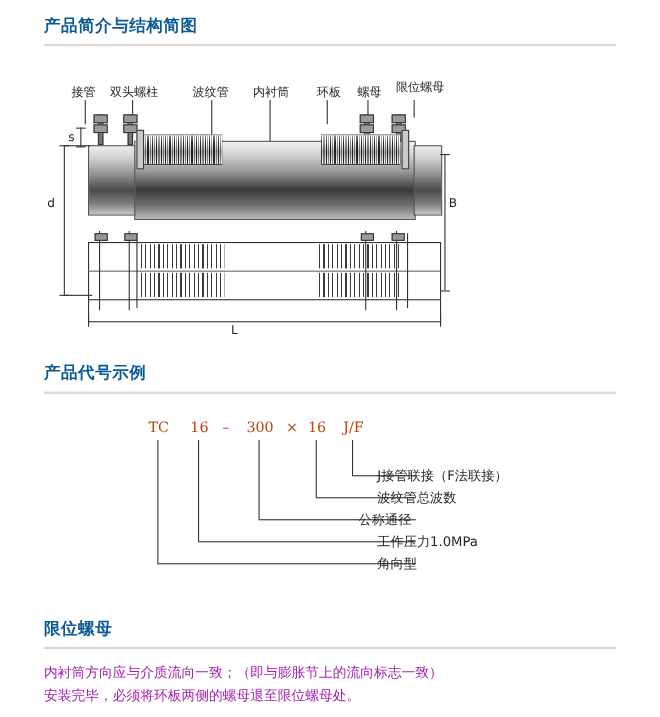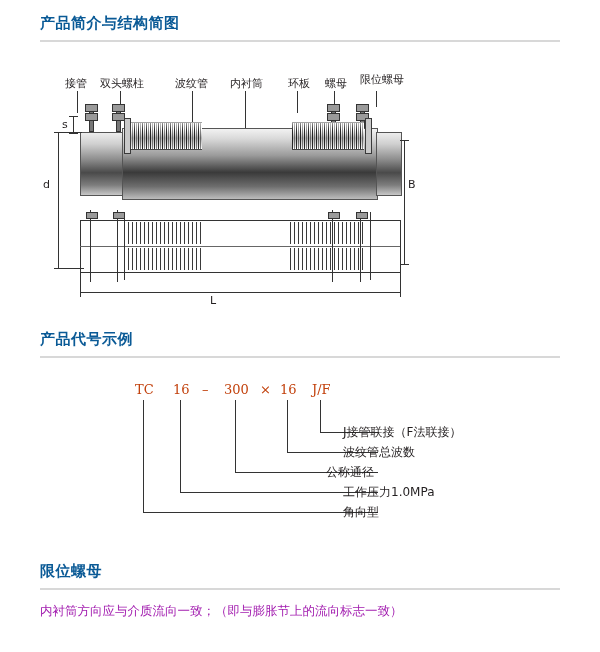--- a/index.html
+++ b/index.html
@@ -256,13 +256,14 @@
   <div class="code-desc" style="left:286px;top:92px;text-align:center;">公称通径</div>
   <div class="code-desc" style="left:303px;top:112px;">工作压力1.0MPa</div>
   <div class="code-desc" style="left:303px;top:132px;text-align:right;">角向型</div>
 </div>
 
 <div class="section-title" style="left:40px;top:562px;">限位螺母</div>
 <div class="title-rule" style="left:40px;top:588px;width:520px;"></div>
 
 <div id="notes">
   <div class="note-line">内衬筒方向应与介质流向一致；（即与膨胀节上的流向标志一致）</div>
+  <div class="note-line">安装完毕，必须将环板两侧的螺母退至限位螺母处。</div>
 </div>
 
 </body></html>

